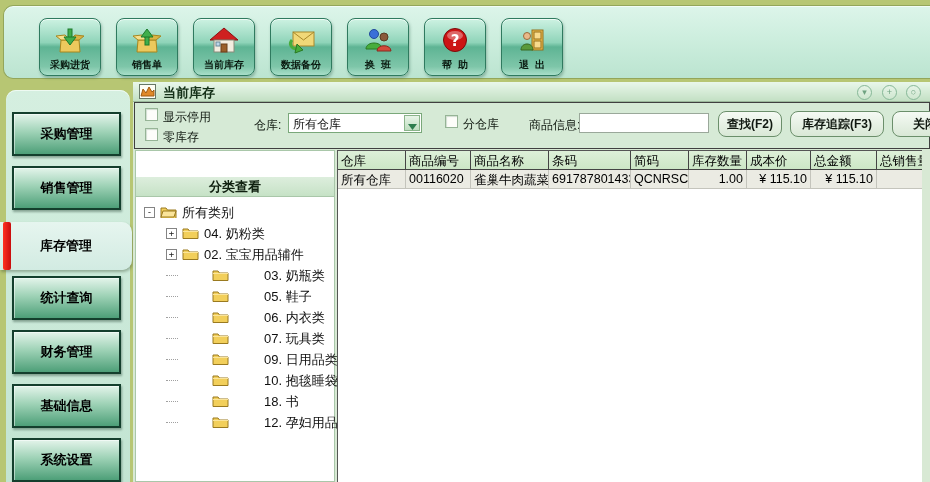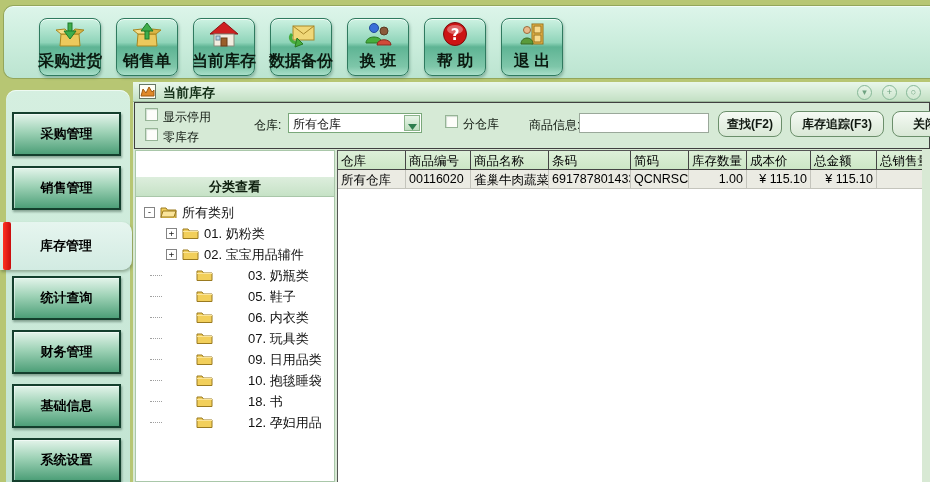--- a/index.html
+++ b/index.html
@@ -13,21 +13,21 @@
     border:1px solid #93a65a; border-right:none;
     border-radius:10px 0 0 10px;
     box-shadow:inset 0 1px 0 #f2fcf6;
     display:flex; align-items:flex-start; padding:12px 0 0 35px; gap:15px; }
   .tbtn { width:62px; height:58px; border:1px solid #2f7a5f; border-radius:8px;
     background:linear-gradient(180deg,#cdf2e2 0%,#8fd4b9 42%,#5eb494 50%,#7ec6a9 85%,#a8dec8 100%);
     box-shadow:inset 0 1px 0 rgba(255,255,255,.7), 1px 2px 3px rgba(40,90,70,.35);
     display:flex; flex-direction:column; align-items:center; justify-content:flex-end;
     padding-bottom:3px; cursor:pointer; }
   .tbtn .ticon { height:34px; display:flex; align-items:center; justify-content:center; }
-  .tbtn .tlabel { font-size:16px; font-weight:bold; color:#0a1a10; white-space:nowrap; }
+  .tbtn .tlabel { font-size:10px; font-weight:bold; color:#0a1a10; white-space:nowrap;font-family:Liberation Mono, monospace; }
 
   
   .sidebar-panel { position:absolute; left:6px; top:90px; width:124px; bottom:0;
     background:linear-gradient(180deg,#d5efe0 0%,#c2e4d2 100%);
     border-radius:10px 10px 0 0; box-shadow:inset 0 1px 0 #eefaf2; }
   .sbtn { position:absolute; left:12px; width:109px; height:44px;
     border:2px solid #143f2d; background:linear-gradient(180deg,#e3f4ea 0%,#9ed2b6 45%,#4d9f78 100%);
     box-shadow:1px 2px 2px rgba(30,60,45,.4), inset 1px 1px 0 rgba(255,255,255,.5);
     display:flex; align-items:center; justify-content:center;
     font-size:13px; font-weight:bold; color:#000; cursor:pointer; }
@@ -79,21 +79,21 @@
     border-bottom:1px solid #a9c7a9; text-align:center;
     font-size:13px; font-weight:bold; color:#102010; line-height:19px;margin-top:26px; }
   .tree { padding:5px 0 0 0; }
   .trow { height:21px; display:flex; align-items:center; font-size:13px;
     color:#101010; white-space:nowrap; cursor:pointer; }
   .trow .exp { width:11px; height:11px; border:1px solid #848484; background:#fff;
     font-size:9px; line-height:9px; text-align:center; color:#222; margin-right:5px;
     flex:none; font-family:"DejaVu Sans Mono",monospace; }
   .trow .dot { width:12px; border-top:1px dotted #a0a0a0; margin-right:4px; flex:none; }
   .trow .folder { margin-right:5px; flex:none; }
-  .ind1 { padding-left:8px; } .ind2 { padding-left:30px; } .ind2nb { padding-left:14px;gap:30px; }
+  .ind1 { padding-left:8px; } .ind2 { padding-left:30px; } .ind2nb { padding-left:30px;gap:30px; }
 
   
   .tablebox { position:absolute; left:204px; top:68px; right:8px; bottom:0;
     background:#fff; overflow:hidden; border-top:1px solid #555; border-left:1px solid #555; }
   .thead { display:flex; height:19px; }
   .hcell { flex:none; background:linear-gradient(180deg,#ddf0d8,#cce6c6);
     border-right:1px solid #444; border-bottom:1px solid #444;
     font-size:12.5px; color:#000; padding:2px 3px 4px 3px; overflow:hidden; white-space:nowrap; }
   .trowdata { display:flex; height:19px; }
   .dcell { flex:none; background:#ebebe3; border-right:1px solid #c4c4bc;
@@ -268,21 +268,21 @@
       </div>
 
       <div class="trow ind2">
         <span class="exp">+</span>
         <span class="folder">
           <svg width="17" height="13" viewBox="0 0 17 13">
               <path d="M1 3 h5 l1.5 2 H16 v7.5 H1 z" fill="#f2cf5b" stroke="#9a7a20"></path>
               <path d="M1 5.5 H16" stroke="#fae49a"></path>
             </svg>
         </span>
-        <span>01. 奶粉类</span>
+        <span>04. 奶粉类</span>
       </div>
 
       <div class="trow ind2">
         <span class="exp">+</span>
         <span class="folder">
           <svg width="17" height="13" viewBox="0 0 17 13">
               <path d="M1 3 h5 l1.5 2 H16 v7.5 H1 z" fill="#f2cf5b" stroke="#9a7a20"></path>
               <path d="M1 5.5 H16" stroke="#fae49a"></path>
             </svg>
         </span>

